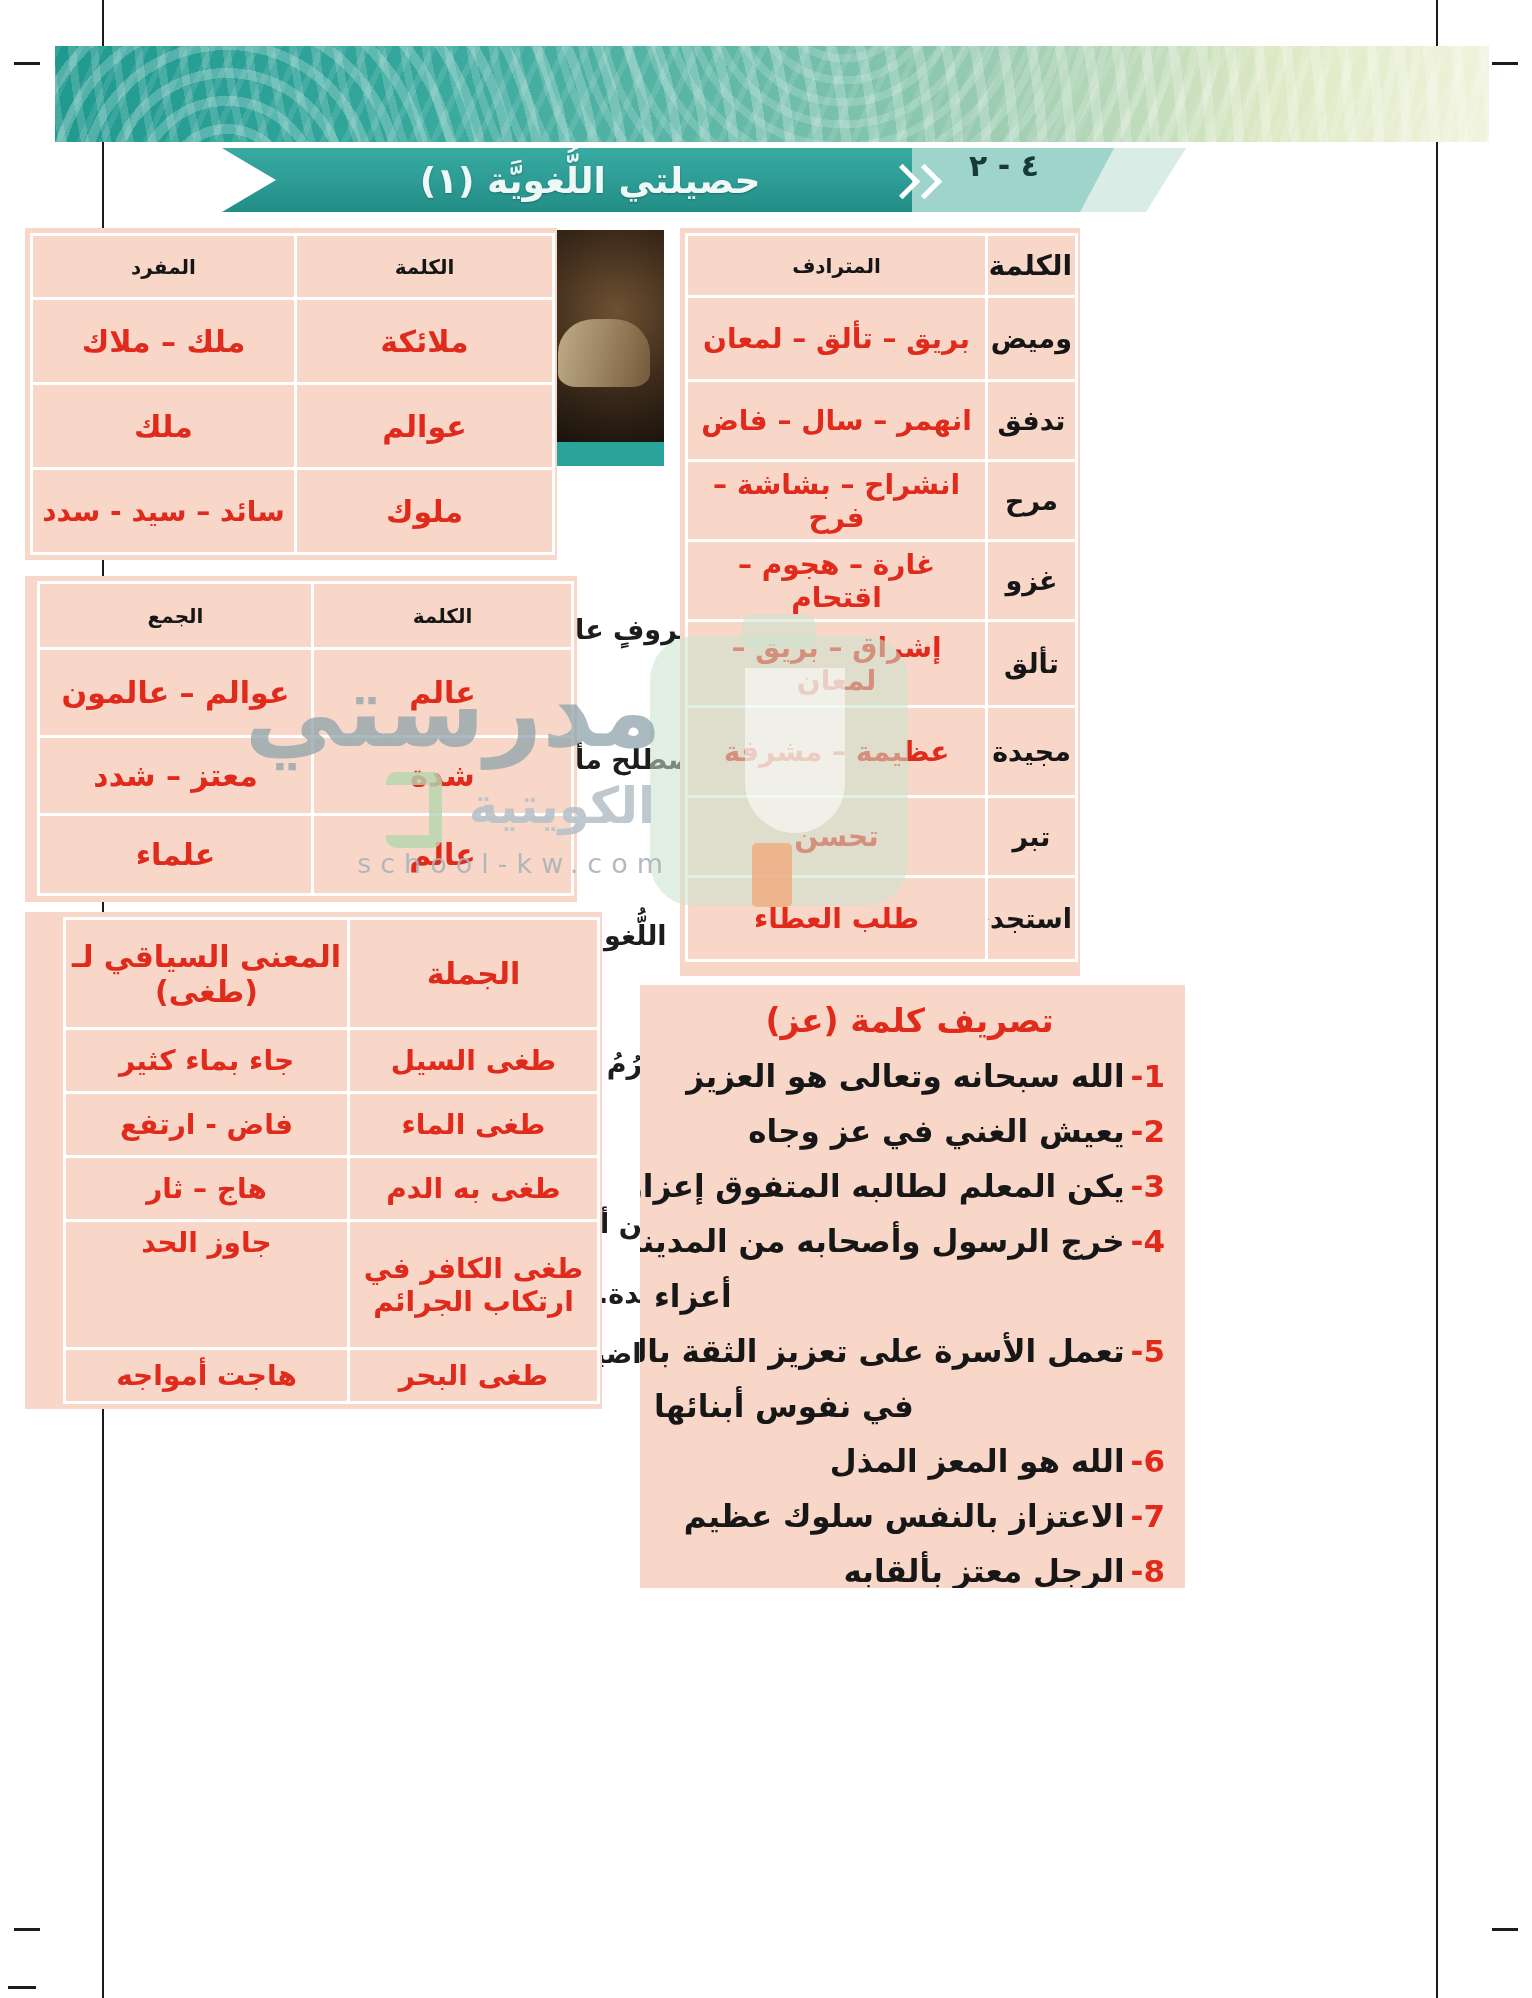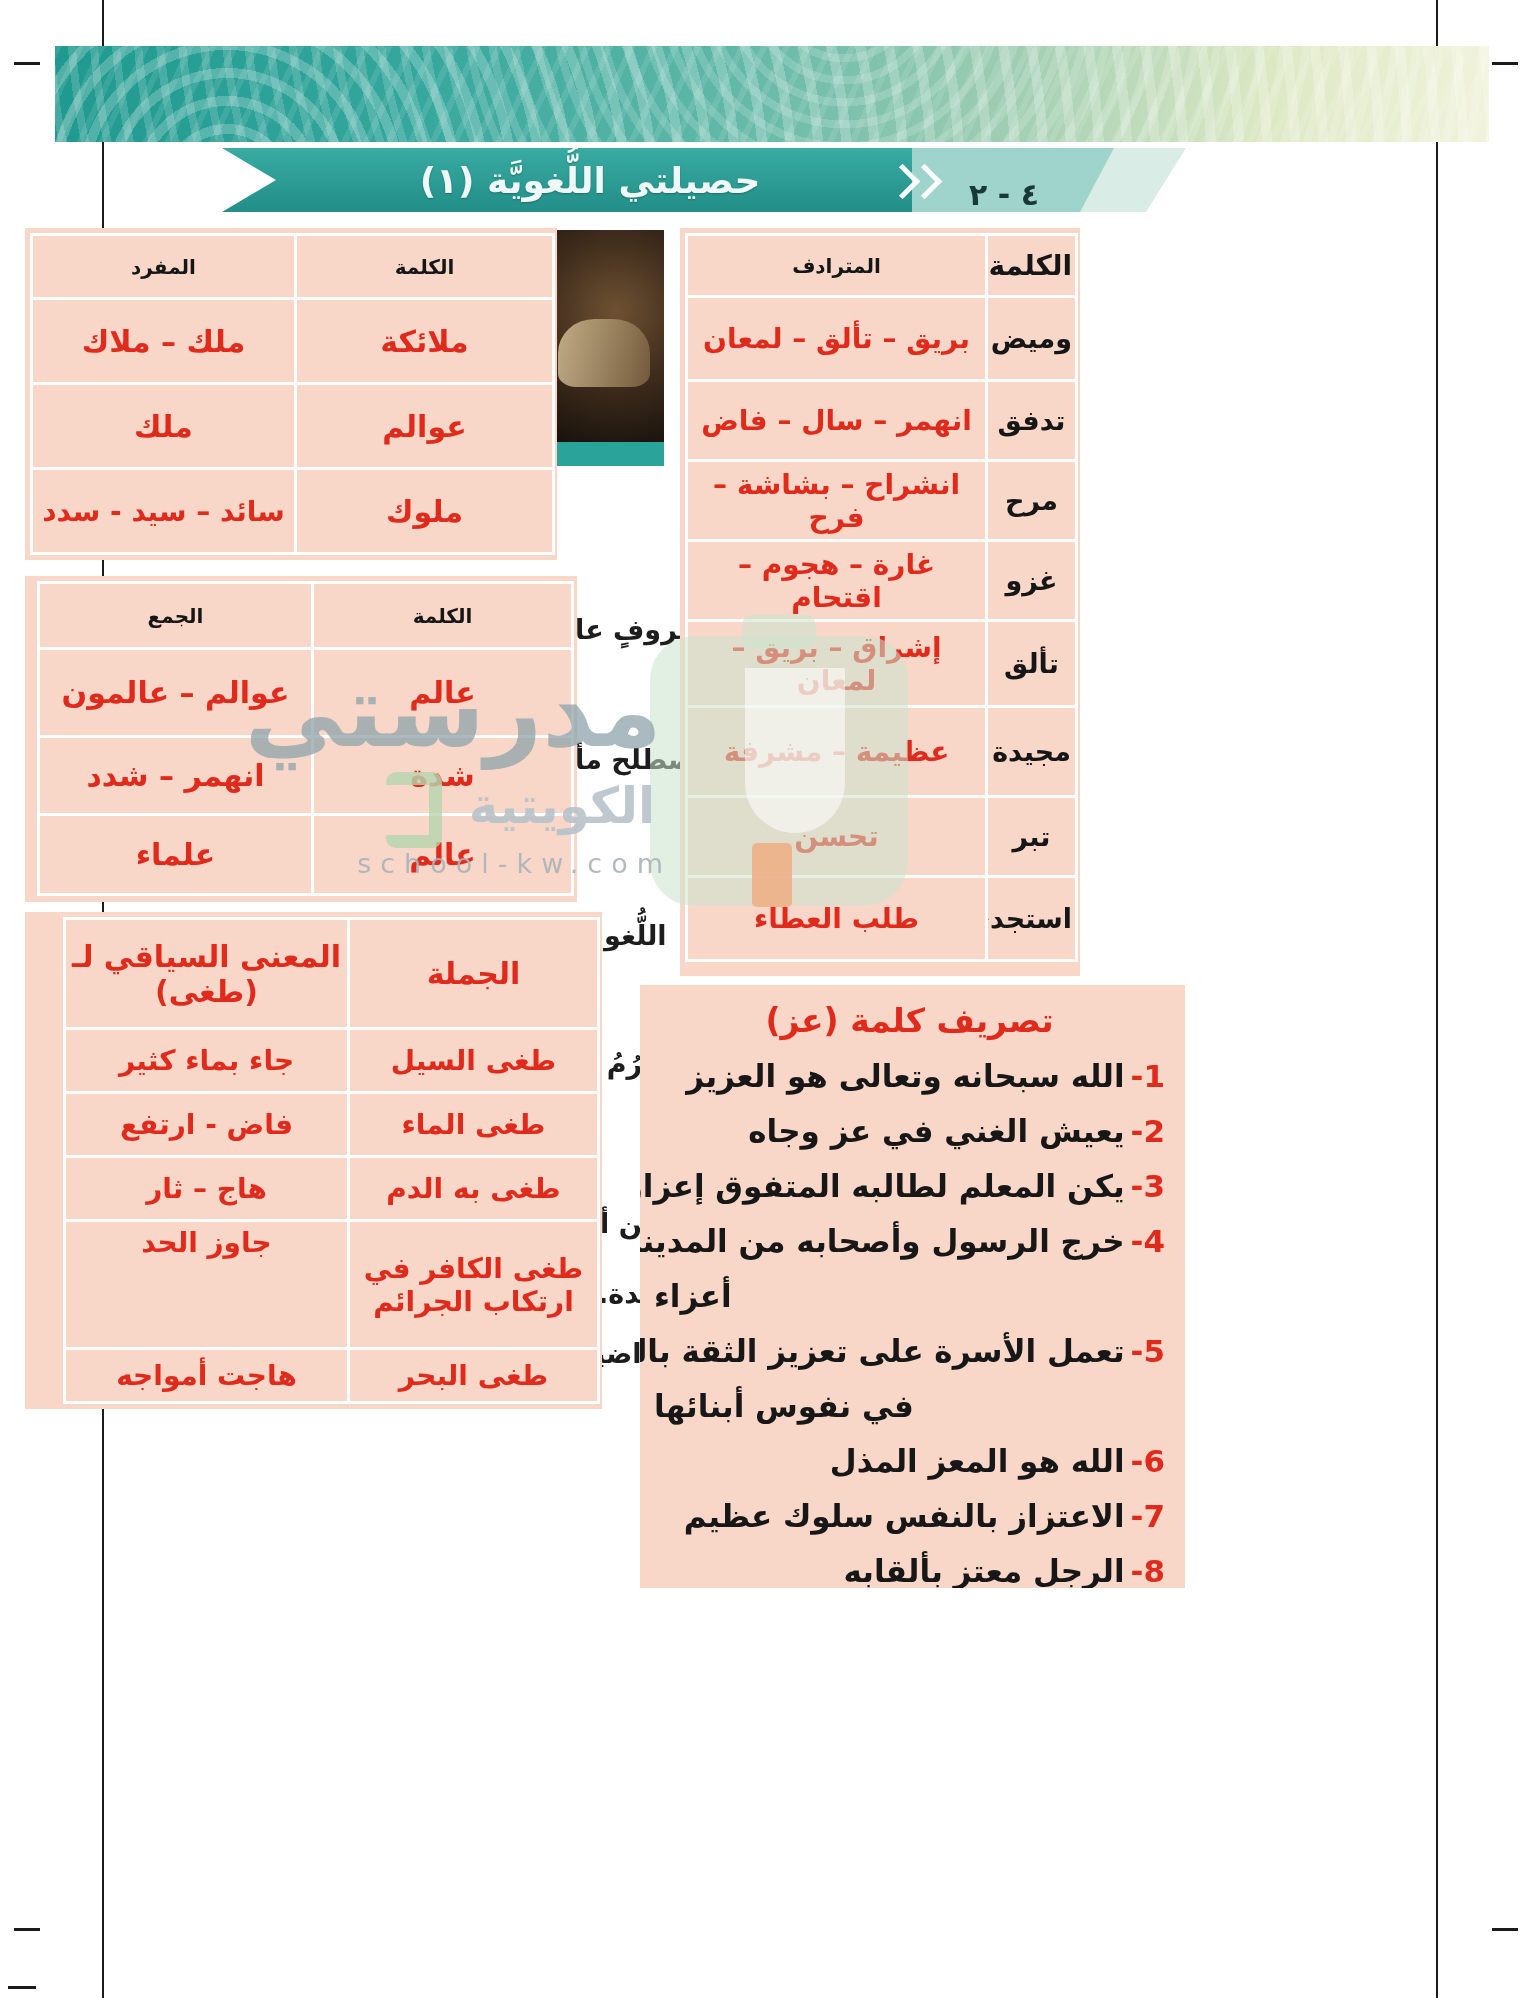--- a/index.html
+++ b/index.html
@@ -23,21 +23,21 @@
   .ribbon-dark{position:absolute;left:222px;top:148px;width:690px;height:64px;z-index:3;
     background:linear-gradient(180deg,#38aba2,#228e87);
     clip-path:polygon(0 0,100% 0,100% 100%,0 100%,54px 50%);
     display:flex;align-items:center;justify-content:center;}
   .ribbon-title{color:#eef8f6;font-size:36px;font-weight:bold;direction:rtl;white-space:nowrap;
     padding-left:46px;text-shadow:0 1px 2px rgba(0,0,0,.25);}
   .ribbon-pale{position:absolute;left:908px;top:148px;width:278px;height:64px;z-index:2;background:#d9ece5;
     clip-path:polygon(0 0,100% 0,calc(100% - 40px) 100%,0 100%);}
   .ribbon-light{position:absolute;left:908px;top:148px;width:206px;height:64px;z-index:3;background:#9fd4cd;
     clip-path:polygon(0 0,100% 0,calc(100% - 34px) 100%,0 100%);
-    display:flex;align-items:flex-end;justify-content:center;}
+    display:flex;align-items:flex-start;justify-content:center;}
   .page-ref{color:#173a37;font-size:30px;font-weight:bold;direction:rtl;padding-right:14px;}
   .chev{position:absolute;top:169px;width:20px;height:20px;border-top:5px solid #ffffff;
     border-right:5px solid #ffffff;transform:rotate(45deg);z-index:4;}
 
   
   .book{position:absolute;left:544px;top:230px;width:120px;height:212px;z-index:1;
     background:radial-gradient(circle at 60% 38%, #6e5132 0%, #402d1c 48%, #15100b 100%);}
   .book-pages{position:absolute;left:12%;top:42%;width:76%;height:32%;opacity:.9;
     background:linear-gradient(100deg,#cdb992,#7a5f3e);
     border-radius:40% 40% 20% 20% / 50% 50% 20% 20%;}
@@ -205,21 +205,21 @@
           <tr style="height:66px">
         <th class="hdr">الكلمة</th>
         <th class="hdr">الجمع</th>
       </tr>
       <tr style="height:88px">
         <td class="red f30">عالم</td>
         <td class="red f30">عوالم – عالمون</td>
       </tr>
       <tr style="height:78px">
         <td class="red f30">شدة</td>
-        <td class="red f30">انهمر – شدد</td>
+        <td class="red f30">معتز – شدد</td>
       </tr>
       <tr style="height:80px">
         <td class="red f30">عالم</td>
         <td class="red f30">علماء</td>
       </tr>
     </tbody>
       </table>
   </div>
 
   <div class="panel" style="left:25px;top:912px;width:577px;height:497px;">

